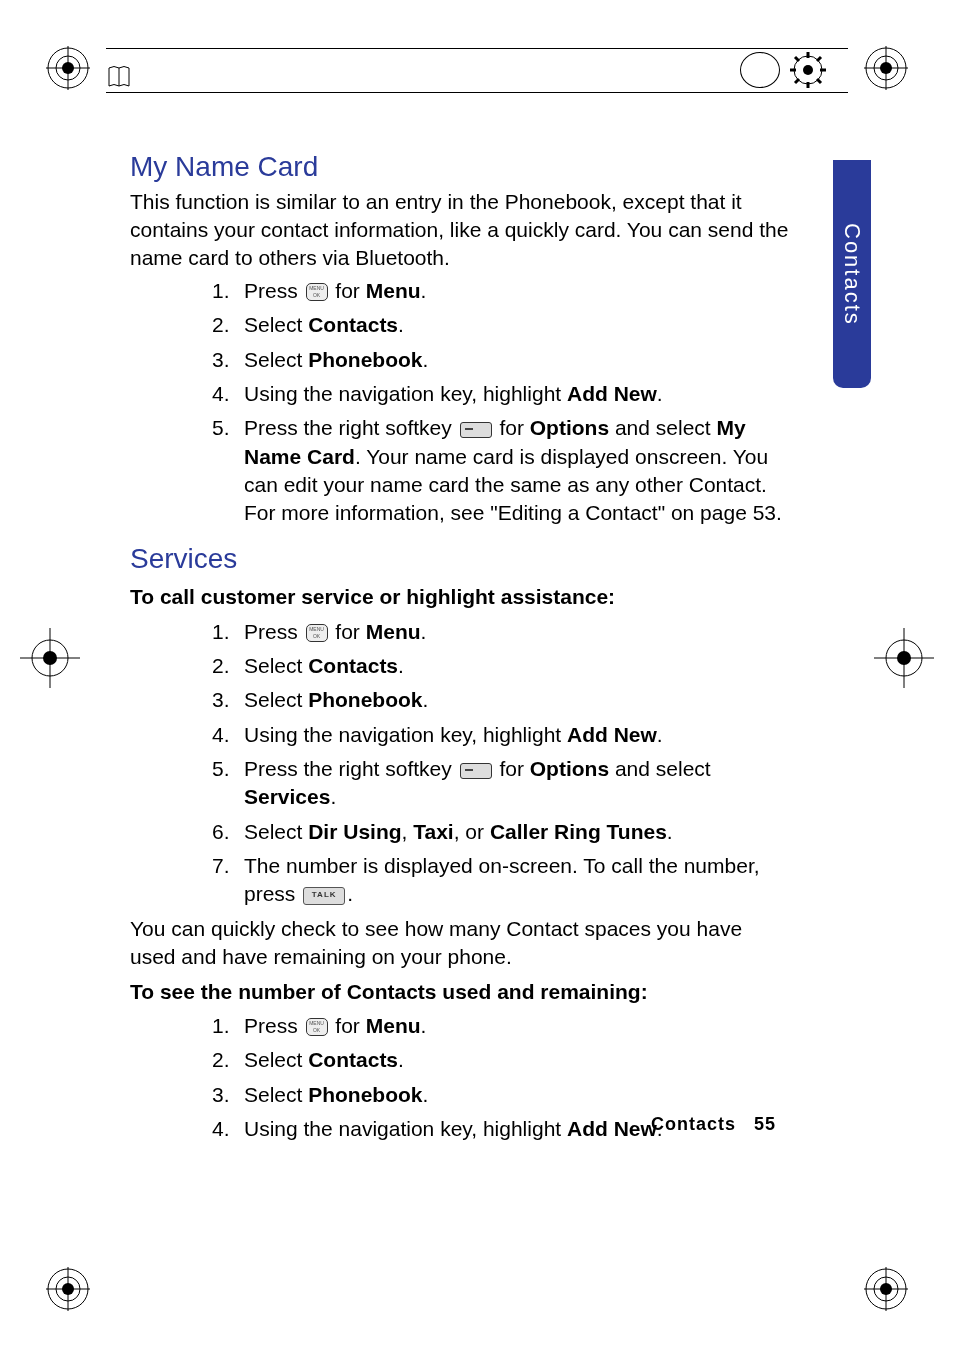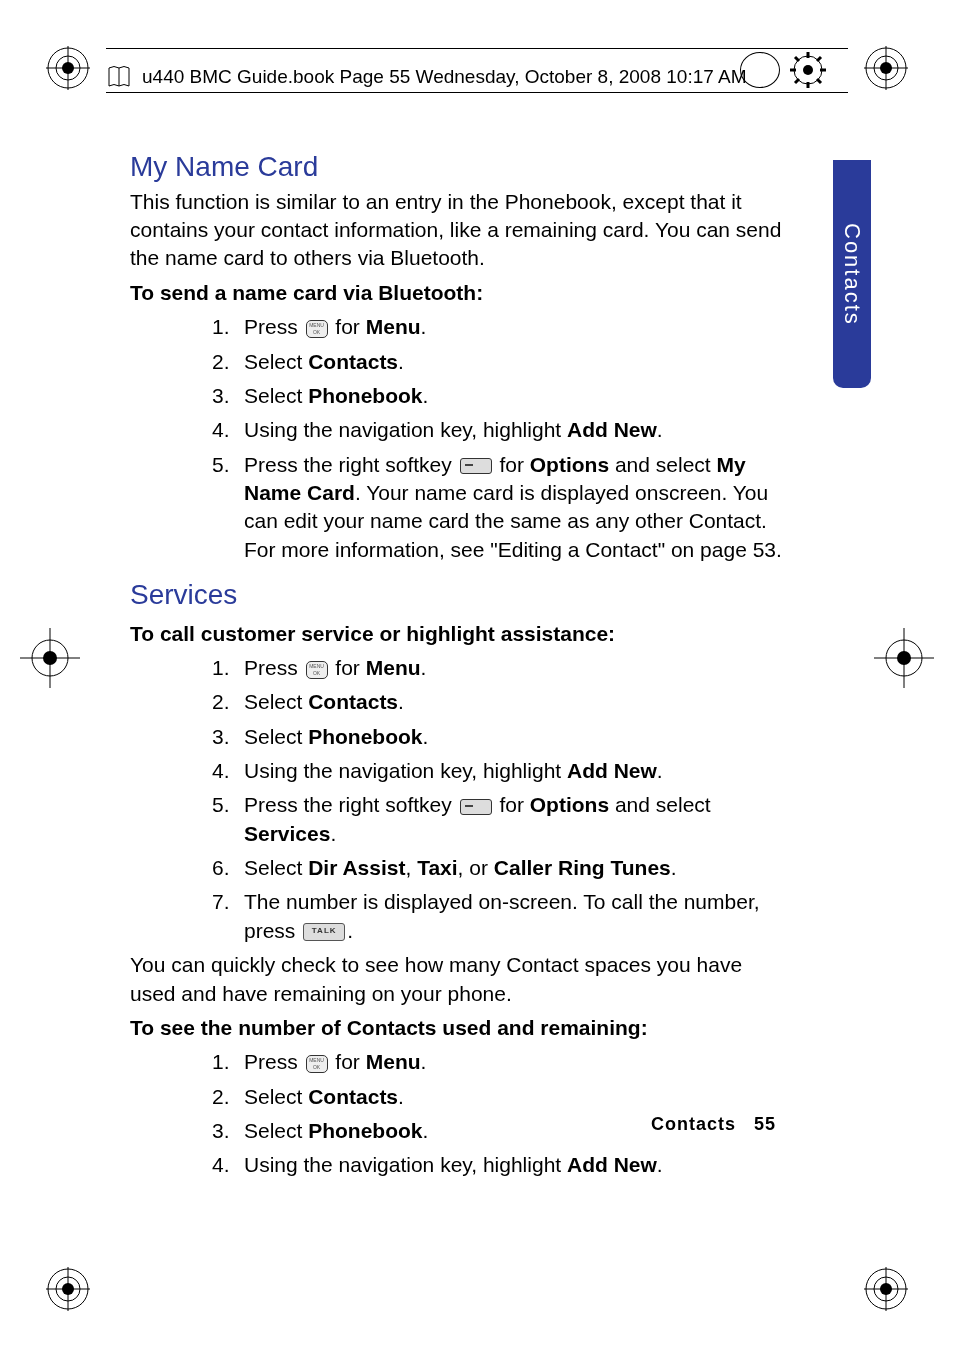--- a/index.html
+++ b/index.html
@@ -227,49 +227,47 @@
       <line x1="29" y1="11" x2="33" y2="7"></line>
       <line x1="7" y1="33" x2="11" y2="29"></line>
     </g>
   </svg>
 
 <div class="header-line">
   <svg width="26" height="26" style="margin-right:10px">
       <path d="M3 22 L3 4 Q8 1 13 4 Q18 1 23 4 L23 22 Q18 19 13 22 Q8 19 3 22 Z" fill="none" stroke="#000"></path>
       <line x1="13" y1="4" x2="13" y2="22" stroke="#000"></line>
     </svg>
-  <span>u440 BMC Guide.book  Page 55  Wednesday, October 8, 2008  10:17 AM</span>
 </div>
 
 <div class="side-tab">
   <span>Contacts</span>
 </div>
 
 <div class="content">
 
   <h2>My Name Card</h2>
-  <p>This function is similar to an entry in the Phonebook, except that it contains your contact information, like a remaining card. You can send the name card to others via Bluetooth.</p>
-  <p class="sub">To send a name card via Bluetooth:</p>
+  <p>This function is similar to an entry in the Phonebook, except that it contains your contact information, like a quickly card. You can send the name card to others via Bluetooth.</p>
   <ol>
     <li><span class="num">1.</span><span>Press </span><span class="key-menu key-icon">MENU<br>OK</span><span> for </span><b>Menu</b><span>.</span></li>
     <li><span class="num">2.</span><span>Select </span><b>Contacts</b><span>.</span></li>
     <li><span class="num">3.</span><span>Select </span><b>Phonebook</b><span>.</span></li>
     <li><span class="num">4.</span><span>Using the navigation key, highlight </span><b>Add New</b><span>.</span></li>
     <li><span class="num">5.</span><span>Press the right softkey </span><span class="key-soft key-icon"></span><span> for </span><b>Options</b><span> and select </span><b>My Name Card</b><span>. Your name card is displayed onscreen. You can edit your name card the same as any other Contact. For more information, see "Editing a Contact" on page 53.</span></li>
   </ol>
 
   <h2>Services</h2>
   <p class="sub">To call customer service or highlight assistance:</p>
   <ol>
     <li><span class="num">1.</span><span>Press </span><span class="key-menu key-icon">MENU<br>OK</span><span> for </span><b>Menu</b><span>.</span></li>
     <li><span class="num">2.</span><span>Select </span><b>Contacts</b><span>.</span></li>
     <li><span class="num">3.</span><span>Select </span><b>Phonebook</b><span>.</span></li>
     <li><span class="num">4.</span><span>Using the navigation key, highlight </span><b>Add New</b><span>.</span></li>
     <li><span class="num">5.</span><span>Press the right softkey </span><span class="key-soft key-icon"></span><span> for </span><b>Options</b><span> and select </span><b>Services</b><span>.</span></li>
-    <li><span class="num">6.</span><span>Select </span><b>Dir Assist</b><span>, </span><b>Taxi</b><span>, or </span><b>Caller Ring Tunes</b><span>.</span></li>
+    <li><span class="num">6.</span><span>Select </span><b>Dir Using</b><span>, </span><b>Taxi</b><span>, or </span><b>Caller Ring Tunes</b><span>.</span></li>
     <li><span class="num">7.</span><span>The number is displayed on-screen. To call the number, press </span><span class="key-talk key-icon">TALK</span><span>.</span></li>
   </ol>
 
   <p>You can quickly check to see how many Contact spaces you have used and have remaining on your phone.</p>
   <p class="sub">To see the number of Contacts used and remaining:</p>
   <ol>
     <li><span class="num">1.</span><span>Press </span><span class="key-menu key-icon">MENU<br>OK</span><span> for </span><b>Menu</b><span>.</span></li>
     <li><span class="num">2.</span><span>Select </span><b>Contacts</b><span>.</span></li>
     <li><span class="num">3.</span><span>Select </span><b>Phonebook</b><span>.</span></li>
     <li><span class="num">4.</span><span>Using the navigation key, highlight </span><b>Add New</b><span>.</span></li>

